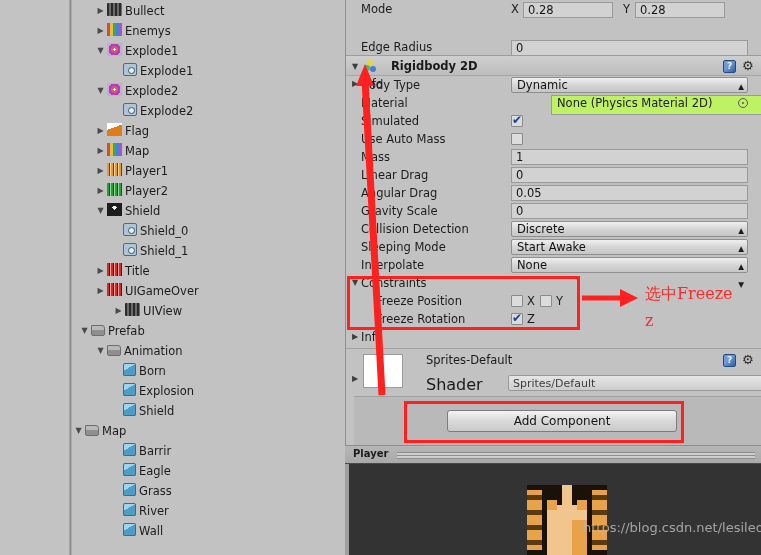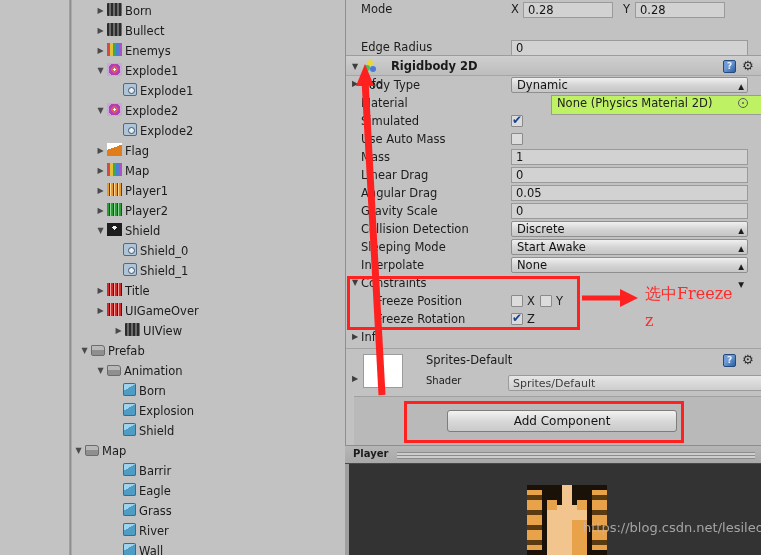--- a/index.html
+++ b/index.html
@@ -245,21 +245,20 @@
 </style>
 </head>
 <body>
 
 <div id="root">
 
   <div class="left-filler"></div>
   <div class="v-divider"></div>
 
   <div class="tree-panel" id="tree">
-      <div class="tree-row" style="padding-left: 22px;"><span class="tw">▶</span><span class="ticon ic-sprite-dark"></span><span class="tlabel">Born</span></div>
       <div class="tree-row" style="padding-left: 22px;"><span class="tw">▶</span><span class="ticon ic-sprite-dark"></span><span class="tlabel">Bullect</span></div>
       <div class="tree-row" style="padding-left: 22px;"><span class="tw">▶</span><span class="ticon ic-sprite-multi"></span><span class="tlabel">Enemys</span></div>
       <div class="tree-row" style="padding-left: 22px;"><span class="tw">▼</span><span class="ticon ic-explode"></span><span class="tlabel">Explode1</span></div>
       <div class="tree-row" style="padding-left: 38px;"><span class="tw empty">·</span><span class="ticon ic-gameobj"></span><span class="tlabel">Explode1</span></div>
       <div class="tree-row" style="padding-left: 22px;"><span class="tw">▼</span><span class="ticon ic-explode"></span><span class="tlabel">Explode2</span></div>
       <div class="tree-row" style="padding-left: 38px;"><span class="tw empty">·</span><span class="ticon ic-gameobj"></span><span class="tlabel">Explode2</span></div>
       <div class="tree-row" style="padding-left: 22px;"><span class="tw">▶</span><span class="ticon ic-flag"></span><span class="tlabel">Flag</span></div>
       <div class="tree-row" style="padding-left: 22px;"><span class="tw">▶</span><span class="ticon ic-sprite-multi"></span><span class="tlabel">Map</span></div>
       <div class="tree-row" style="padding-left: 22px;"><span class="tw">▶</span><span class="ticon ic-sprite-orange"></span><span class="tlabel">Player1</span></div>
       <div class="tree-row" style="padding-left: 22px;"><span class="tw">▶</span><span class="ticon ic-sprite-green"></span><span class="tlabel">Player2</span></div>
@@ -350,21 +349,21 @@
         <span class="insp-label">Info</span>
       </div>
     </div>
 
     <div class="mat-block">
       <div class="mat-swatch"></div>
       <span class="foldout" style="position:absolute;left:3px;top:22px;line-height:16px;">▶</span>
       <span style="position:absolute;left:80px;top:4px;font-size:11.5px;">Sprites-Default</span>
       <span class="help-icon" style="right:26px;top:5px;">?</span>
       <span class="gear-icon" style="right:6px;top:4px;">⚙</span>
-      <span style="position:absolute;left:80px;top:26px;font-size:10px;">Shader</span>
+      <span style="position:absolute;left:80px;top:26px;font-size:16px;">Shader</span>
       <span class="shader-popup" style="left:162px;width:312px;">Sprites/Default</span>
     </div>
 
     <div class="addcomp-area">
       <div class="addcomp-btn">Add Component</div>
     </div>
   </div>
 
   <div class="preview-tabbar">
     <span class="preview-tabname">Player</span>

